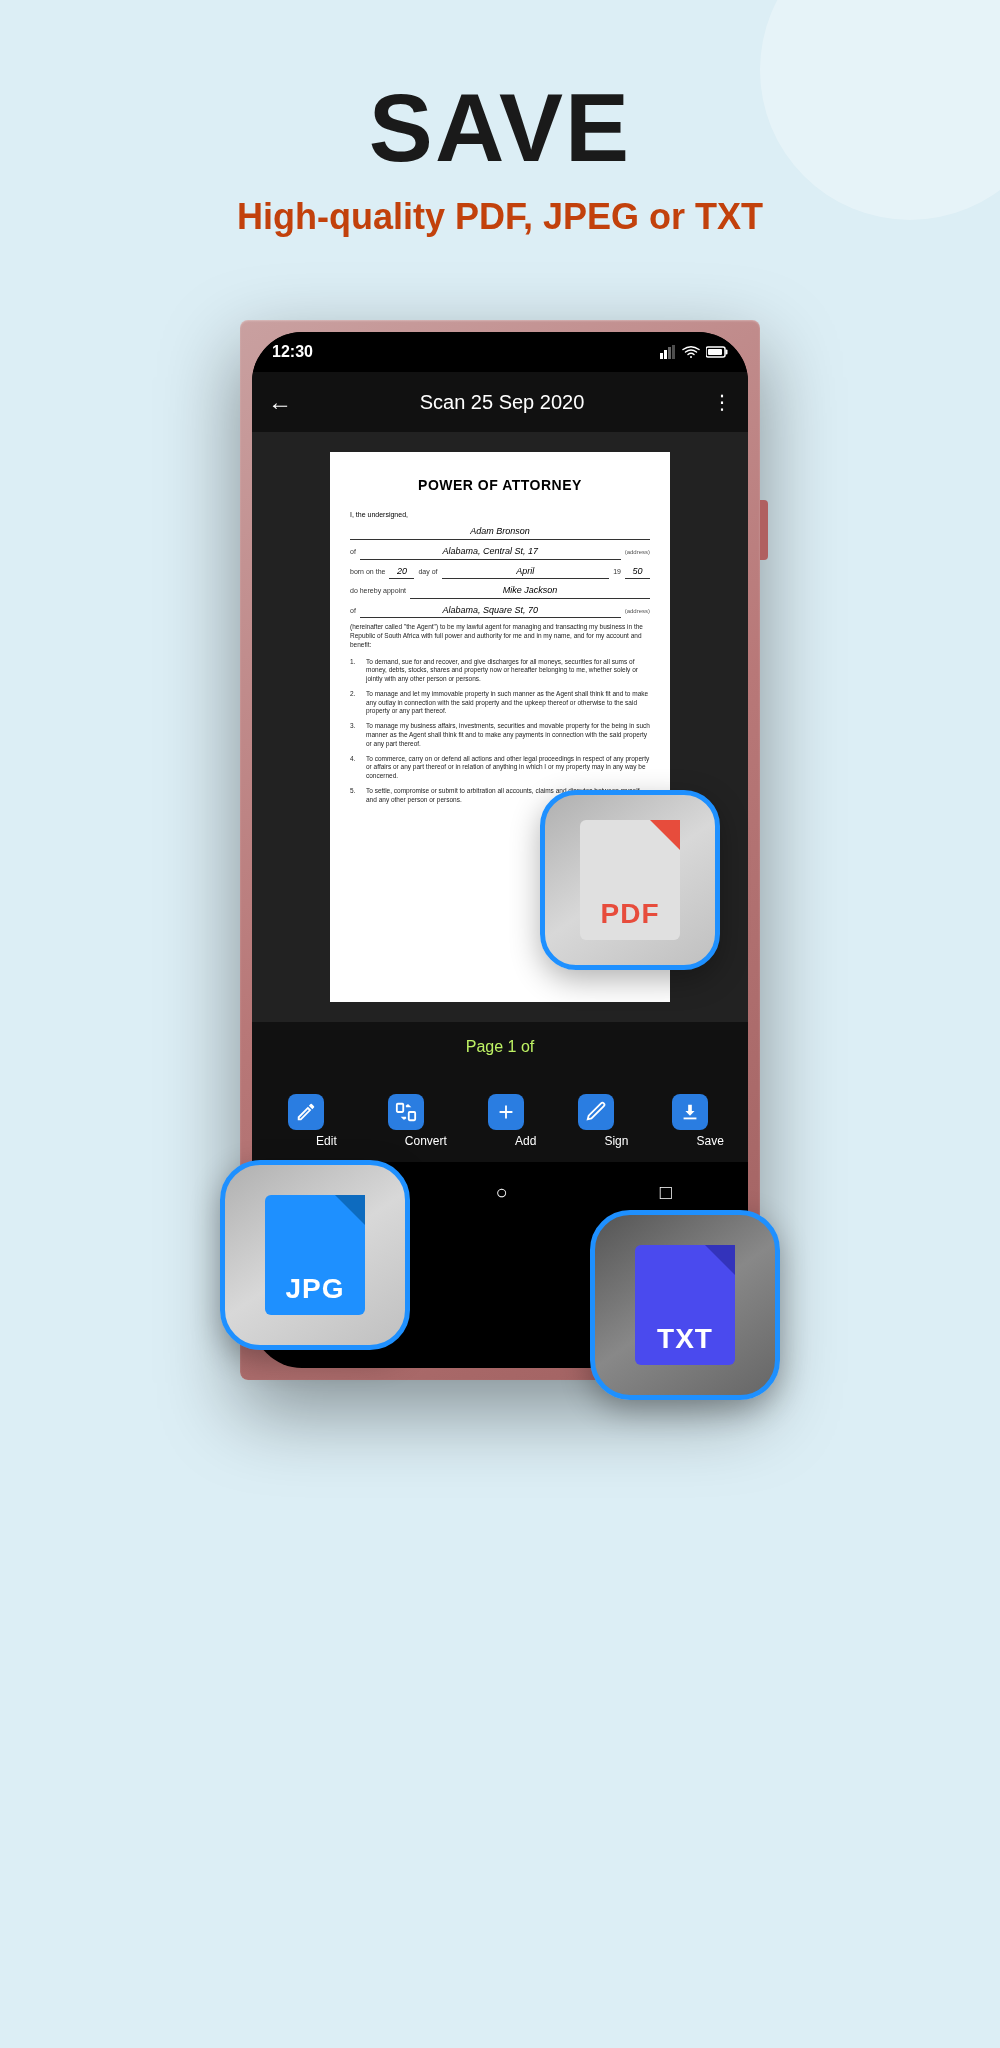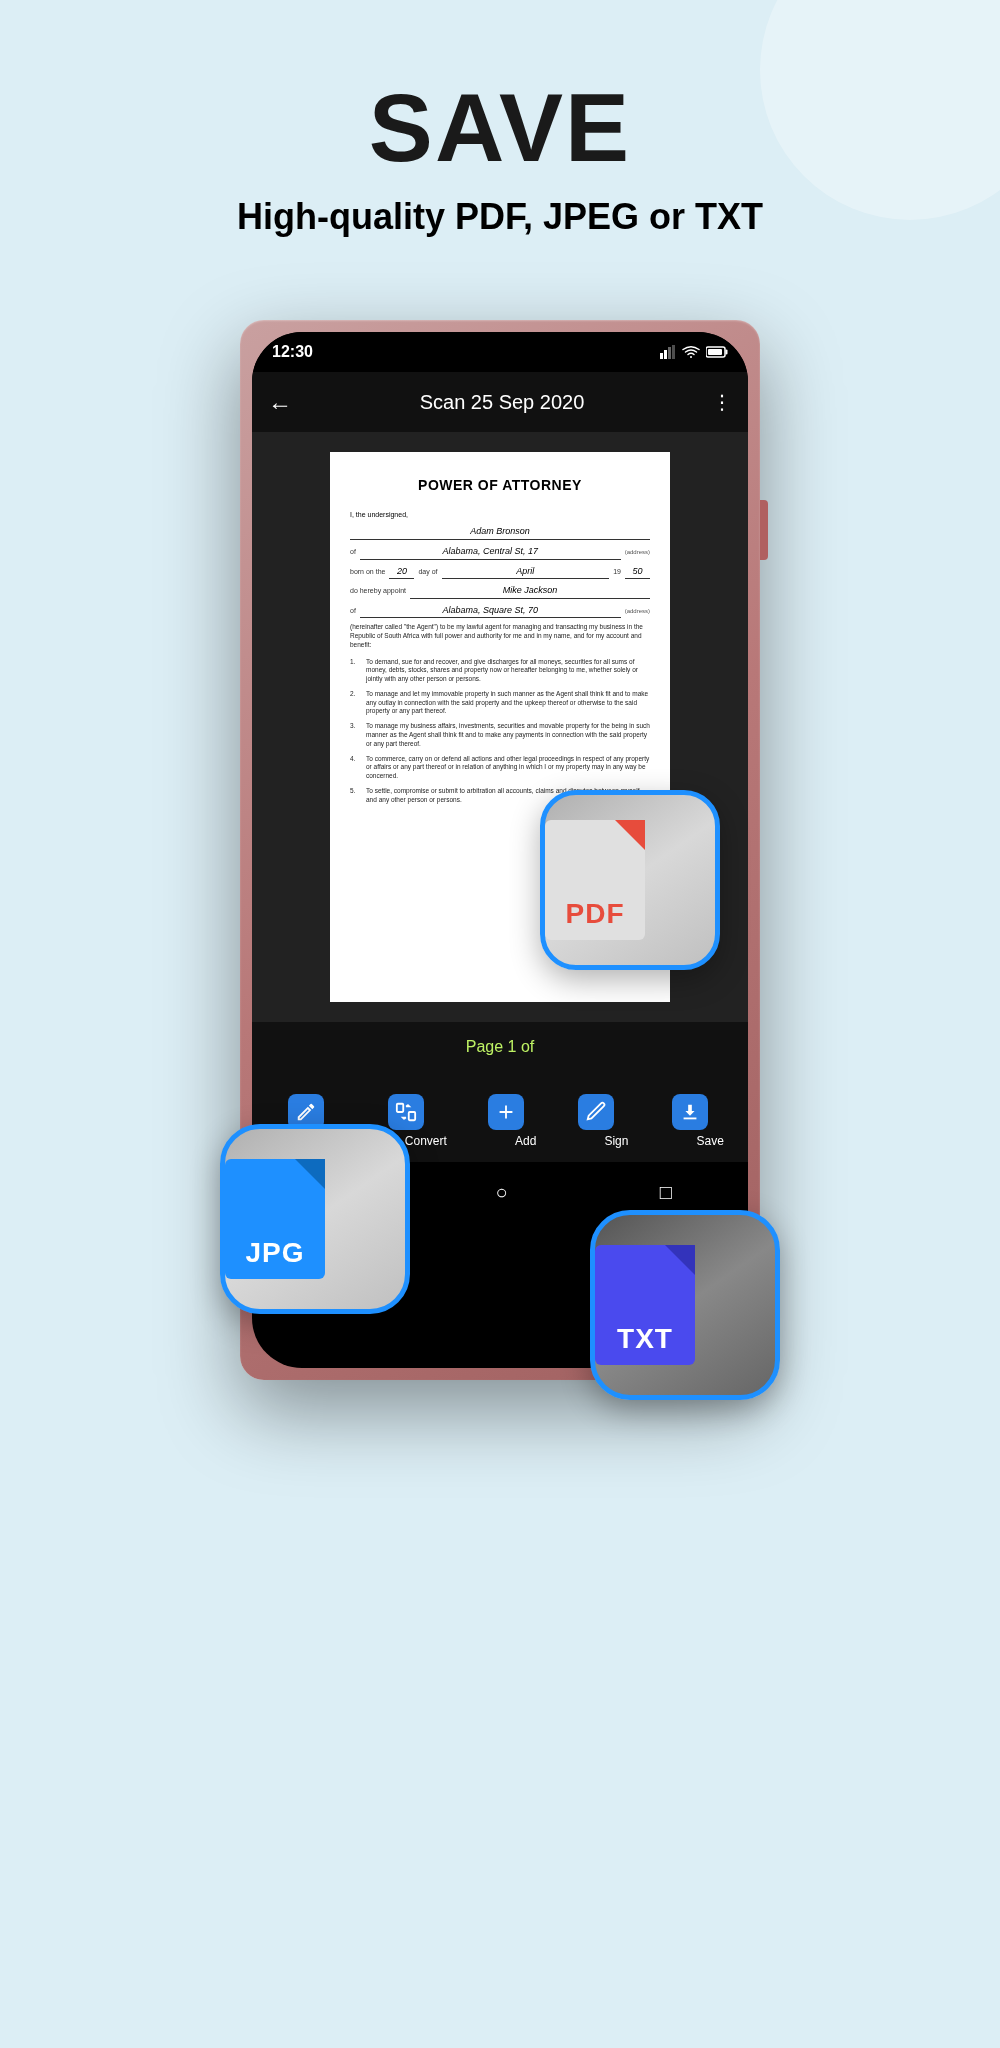--- a/index.html
+++ b/index.html
@@ -35,41 +35,41 @@
       font-size: 96px;
       font-weight: 900;
       color: #1a1a1a;
       letter-spacing: 2px;
       line-height: 1;
     }
 
     .hero-subtitle {
       font-size: 36px;
       font-weight: 700;
-      color: #000000;
+      color: #c2410c;
       margin-top: 20px;
     }
 
     
     .phone-wrapper {
       position: absolute;
       top: 320px;
       left: 50%;
       transform: translateX(-50%);
       width: 520px;
       height: 1100px;
       z-index: 3;
     }
 
     .phone-outer {
       position: relative;
       width: 520px;
       height: 1060px;
       background: linear-gradient(145deg, #c9a0a0, #b87878, #a06060);
-      border-radius: 24px;
+      border-radius: 8px;
       padding: 12px;
       box-shadow: 0 30px 80px rgba(0,0,0,0.4), inset 0 1px 2px rgba(255,255,255,0.3);
     }
 
     .phone-inner {
       width: 100%;
       height: 100%;
       background: #000;
       border-radius: 50px;
       overflow: hidden;
@@ -283,21 +283,21 @@
     }
 
     .format-icon-box {
       width: 180px;
       height: 180px;
       background: linear-gradient(145deg, #b0b0b0, #d8d8d8, #c0c0c0);
       border-radius: 36px;
       border: 5px solid #1e90ff;
       display: flex;
       align-items: center;
-      justify-content: flex-start;
+      justify-content: center;
       box-shadow: 0 10px 30px rgba(0,0,0,0.3);
       position: relative;
     }
 
     .format-icon-box.jpg-box {
       width: 190px;
       height: 190px;
       border-radius: 40px;
     }
 
@@ -364,21 +364,21 @@
       letter-spacing: 1px;
     }
 
     .file-label-pdf {
       color: #e74c3c;
     }
 
     
     .jpg-icon-wrapper {
       position: absolute;
-      top: 804px;
+      top: 840px;
       left: -20px;
       z-index: 10;
     }
 
     
     .txt-icon-wrapper {
       position: absolute;
       top: 890px;
       right: -20px;
       z-index: 10;

